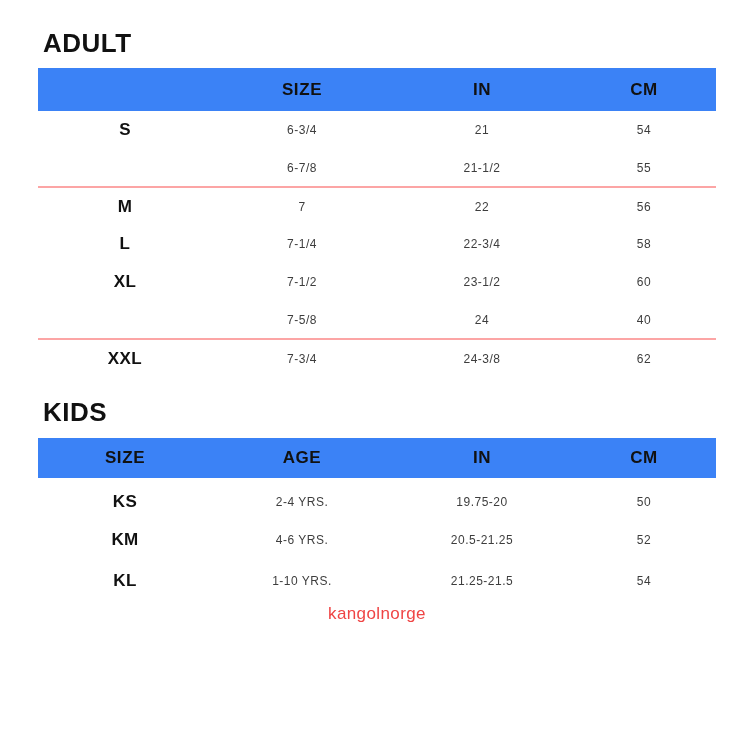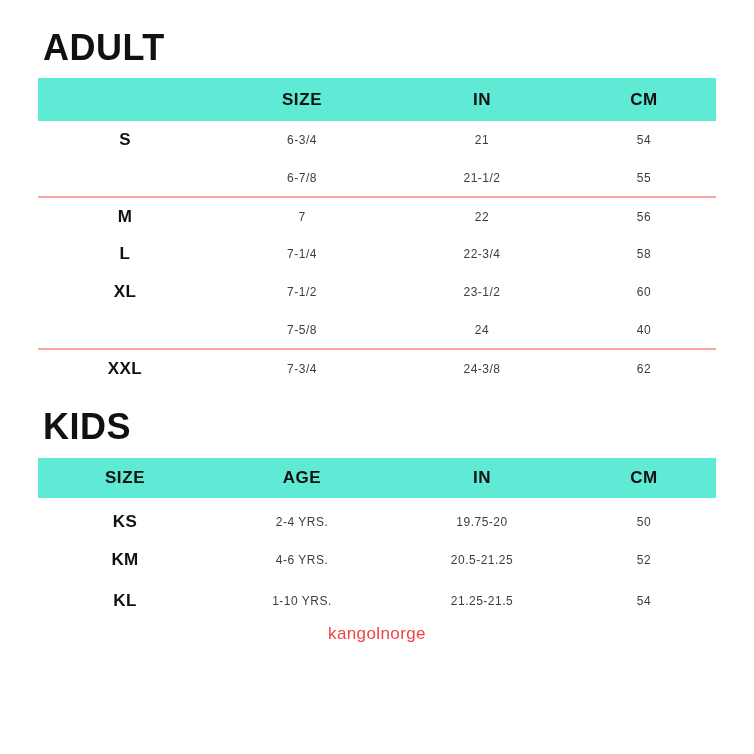--- a/index.html
+++ b/index.html
@@ -10,39 +10,39 @@
     height: 754px;
     overflow: hidden;
     font-family: "Liberation Sans", sans-serif;
   }
   .page {
     width: 754px;
     box-sizing: border-box;
     padding: 0 38px;
   }
   .section-title {
-    font-size: 36px;
+    font-size: 26px;
     font-weight: bold;
     color: #111111;
     letter-spacing: 0.5px;
     line-height: 1;
     margin: 30px 0 12px 5px;
   }
   .section-title.kids { margin-top: 22px; margin-bottom: 13px; }
   table {
     border-collapse: collapse;
     table-layout: fixed;
     width: 678px;
   }
   col.c-label { width: 174px; }
   col.c-size  { width: 180px; }
   col.c-in    { width: 180px; }
   col.c-cm    { width: 144px; }
   thead th {
-    background: #5eead4;
+    background: #3b82f6;
     height: 41px;
     font-size: 17px;
     font-weight: bold;
     color: #111111;
     letter-spacing: 0.6px;
     text-align: center;
     vertical-align: middle;
   }
   tbody th {
     font-size: 17px;

